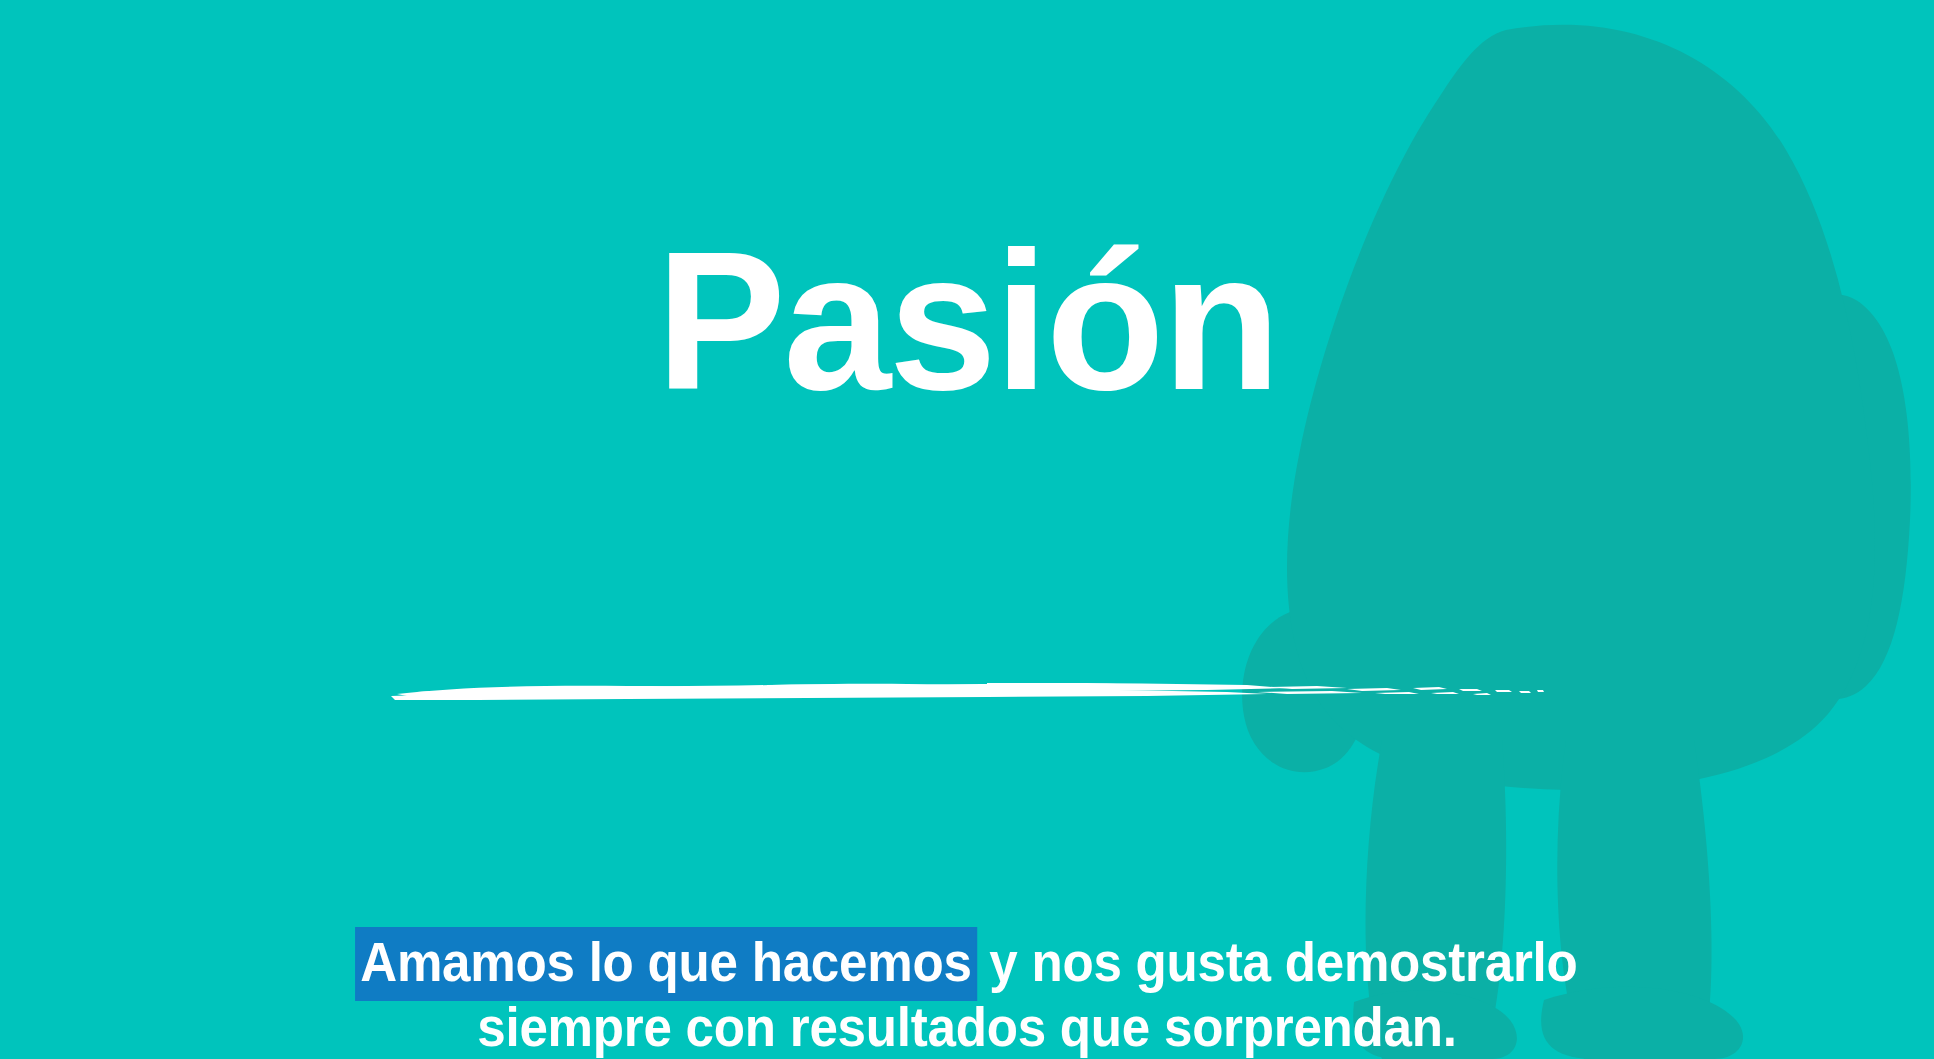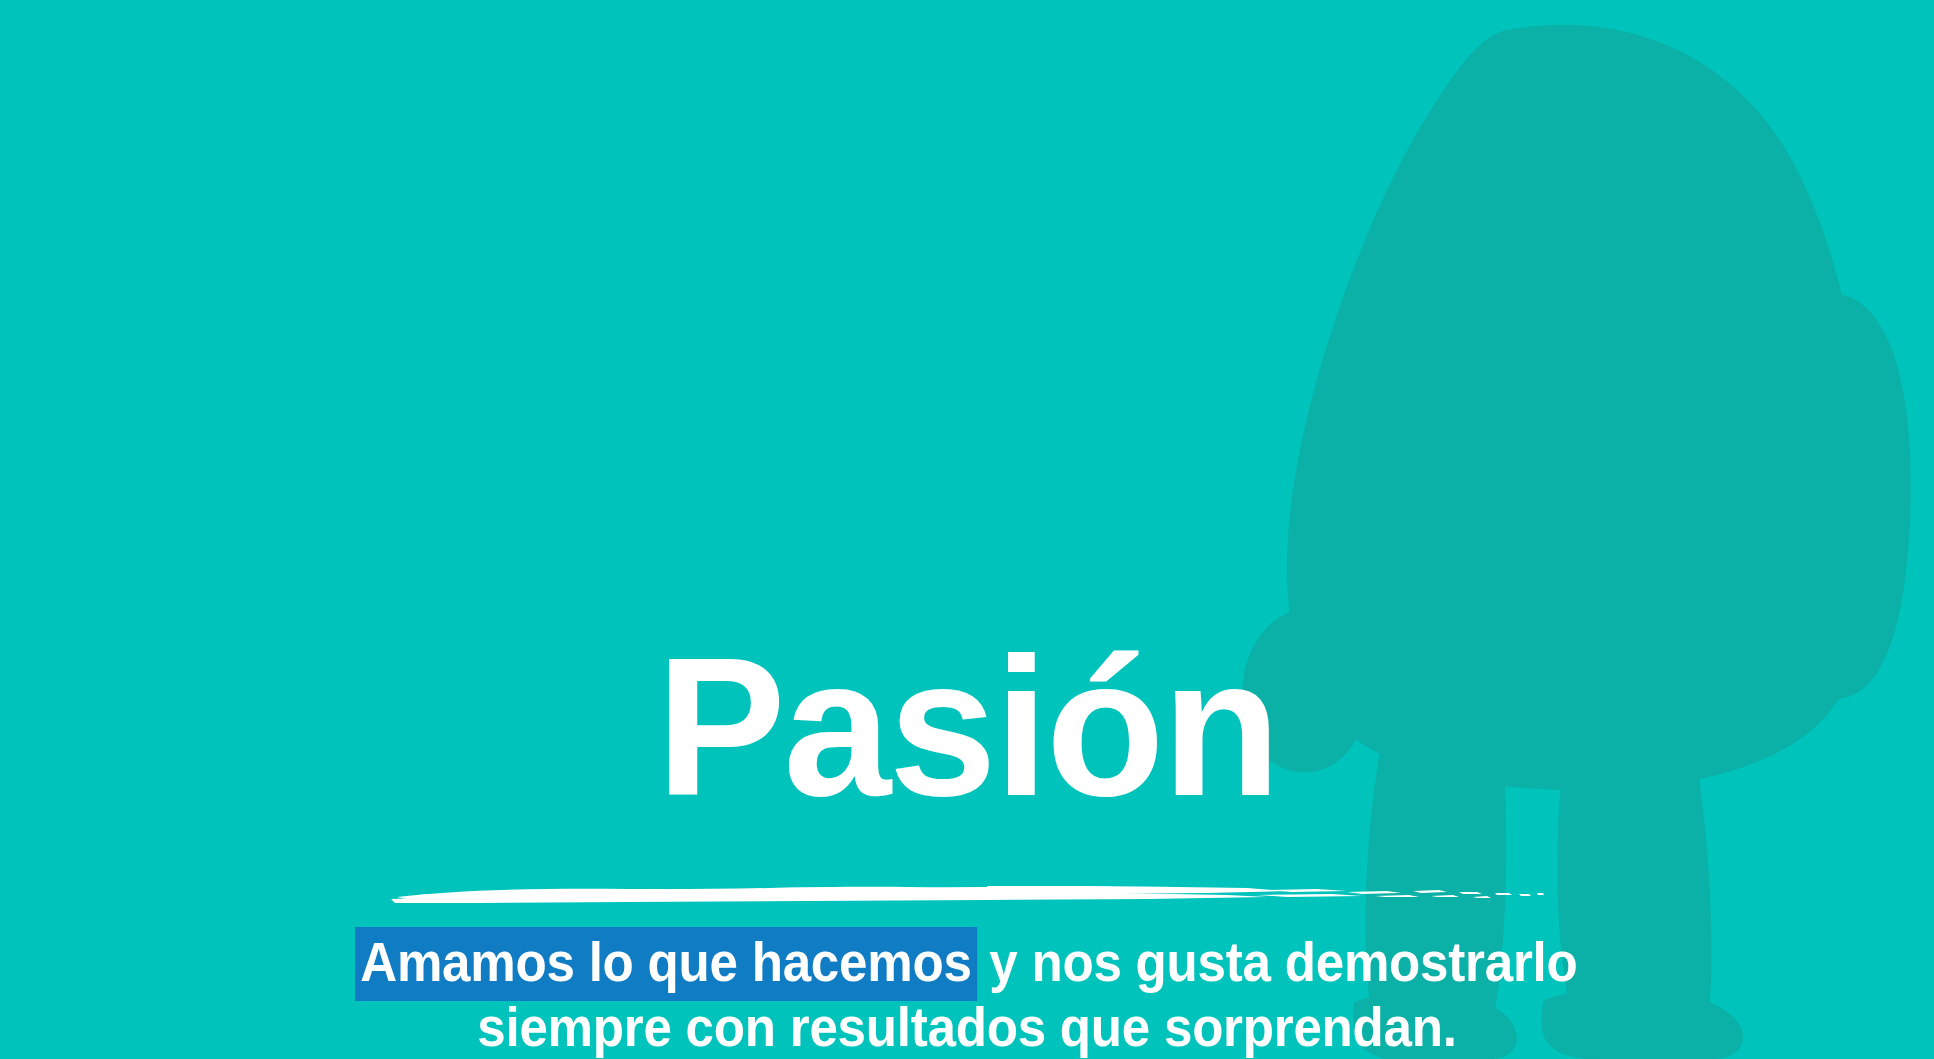--- a/index.html
+++ b/index.html
@@ -35,21 +35,21 @@
   }
   .mascot svg { display:block; width:100%; height:100%; }
 
   
   .content {
     position:absolute;
     inset:0;
     display:flex;
     flex-direction:column;
     align-items:center;
-    justify-content:flex-end;
+    justify-content:space-between;
     z-index:2;
   }
 
   
   .headline {
     margin-top:232px;
     font-size:196px;
     line-height:0.92;
     font-weight:700;
     color:#ffffff;

